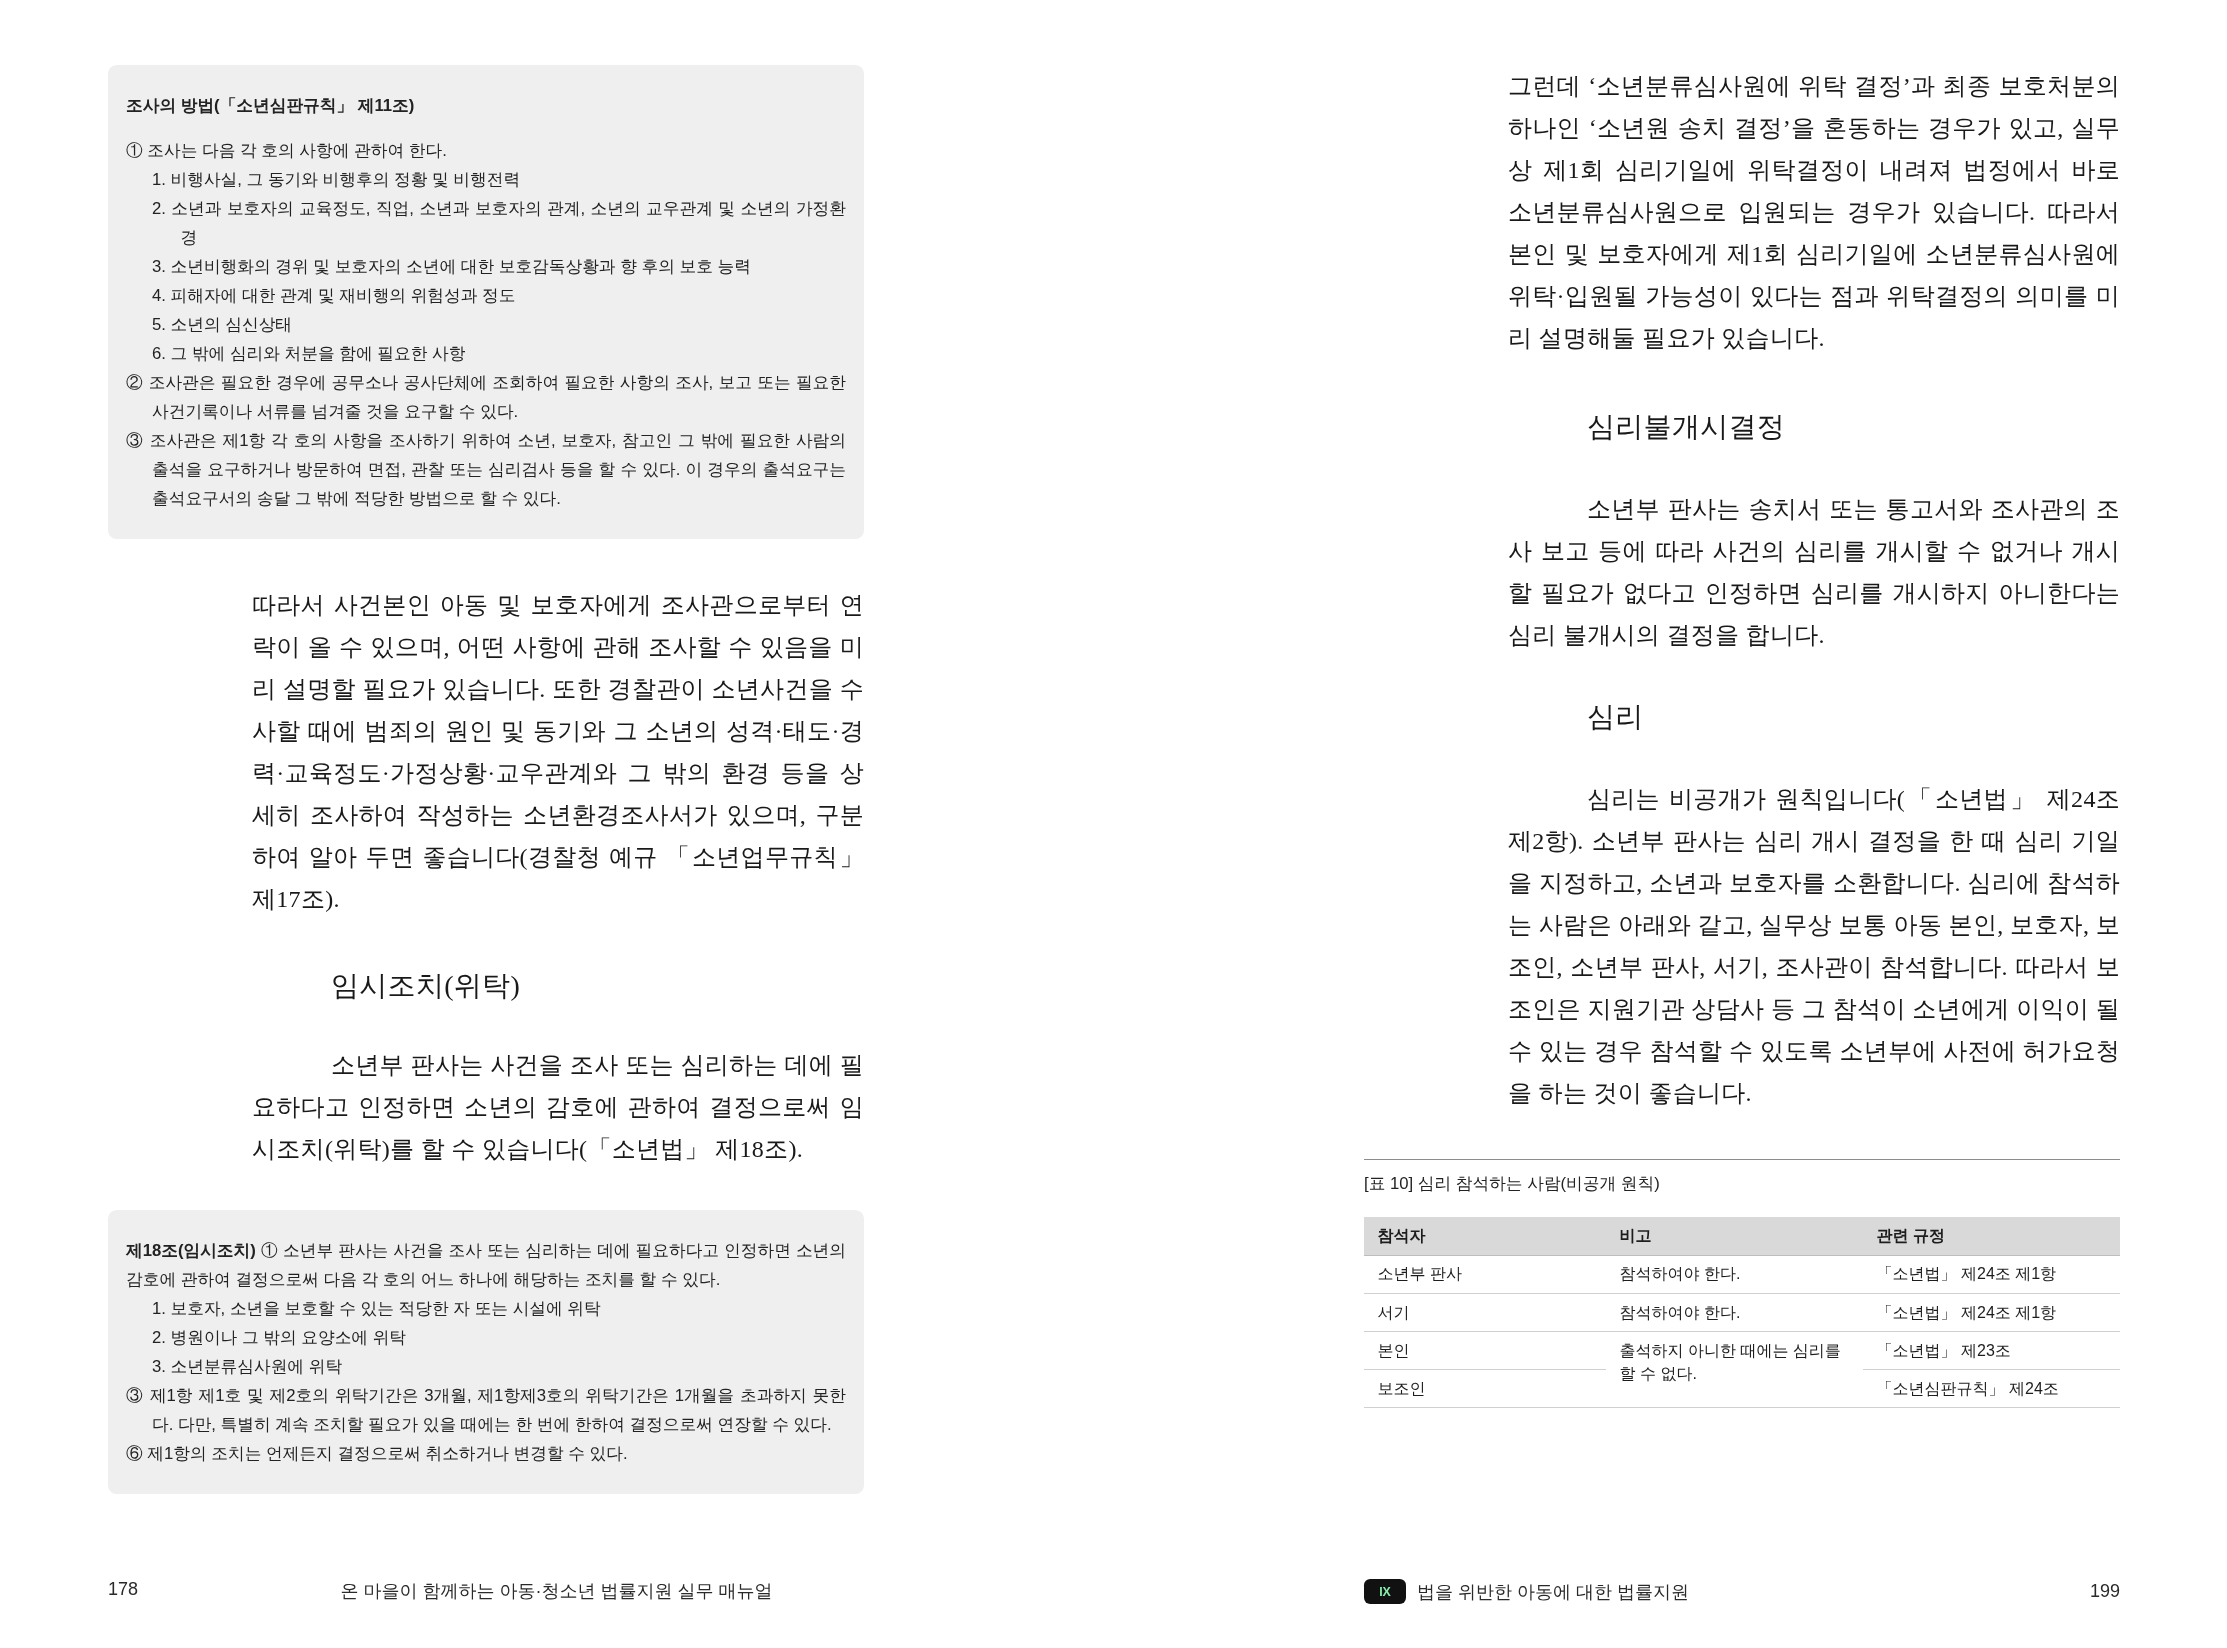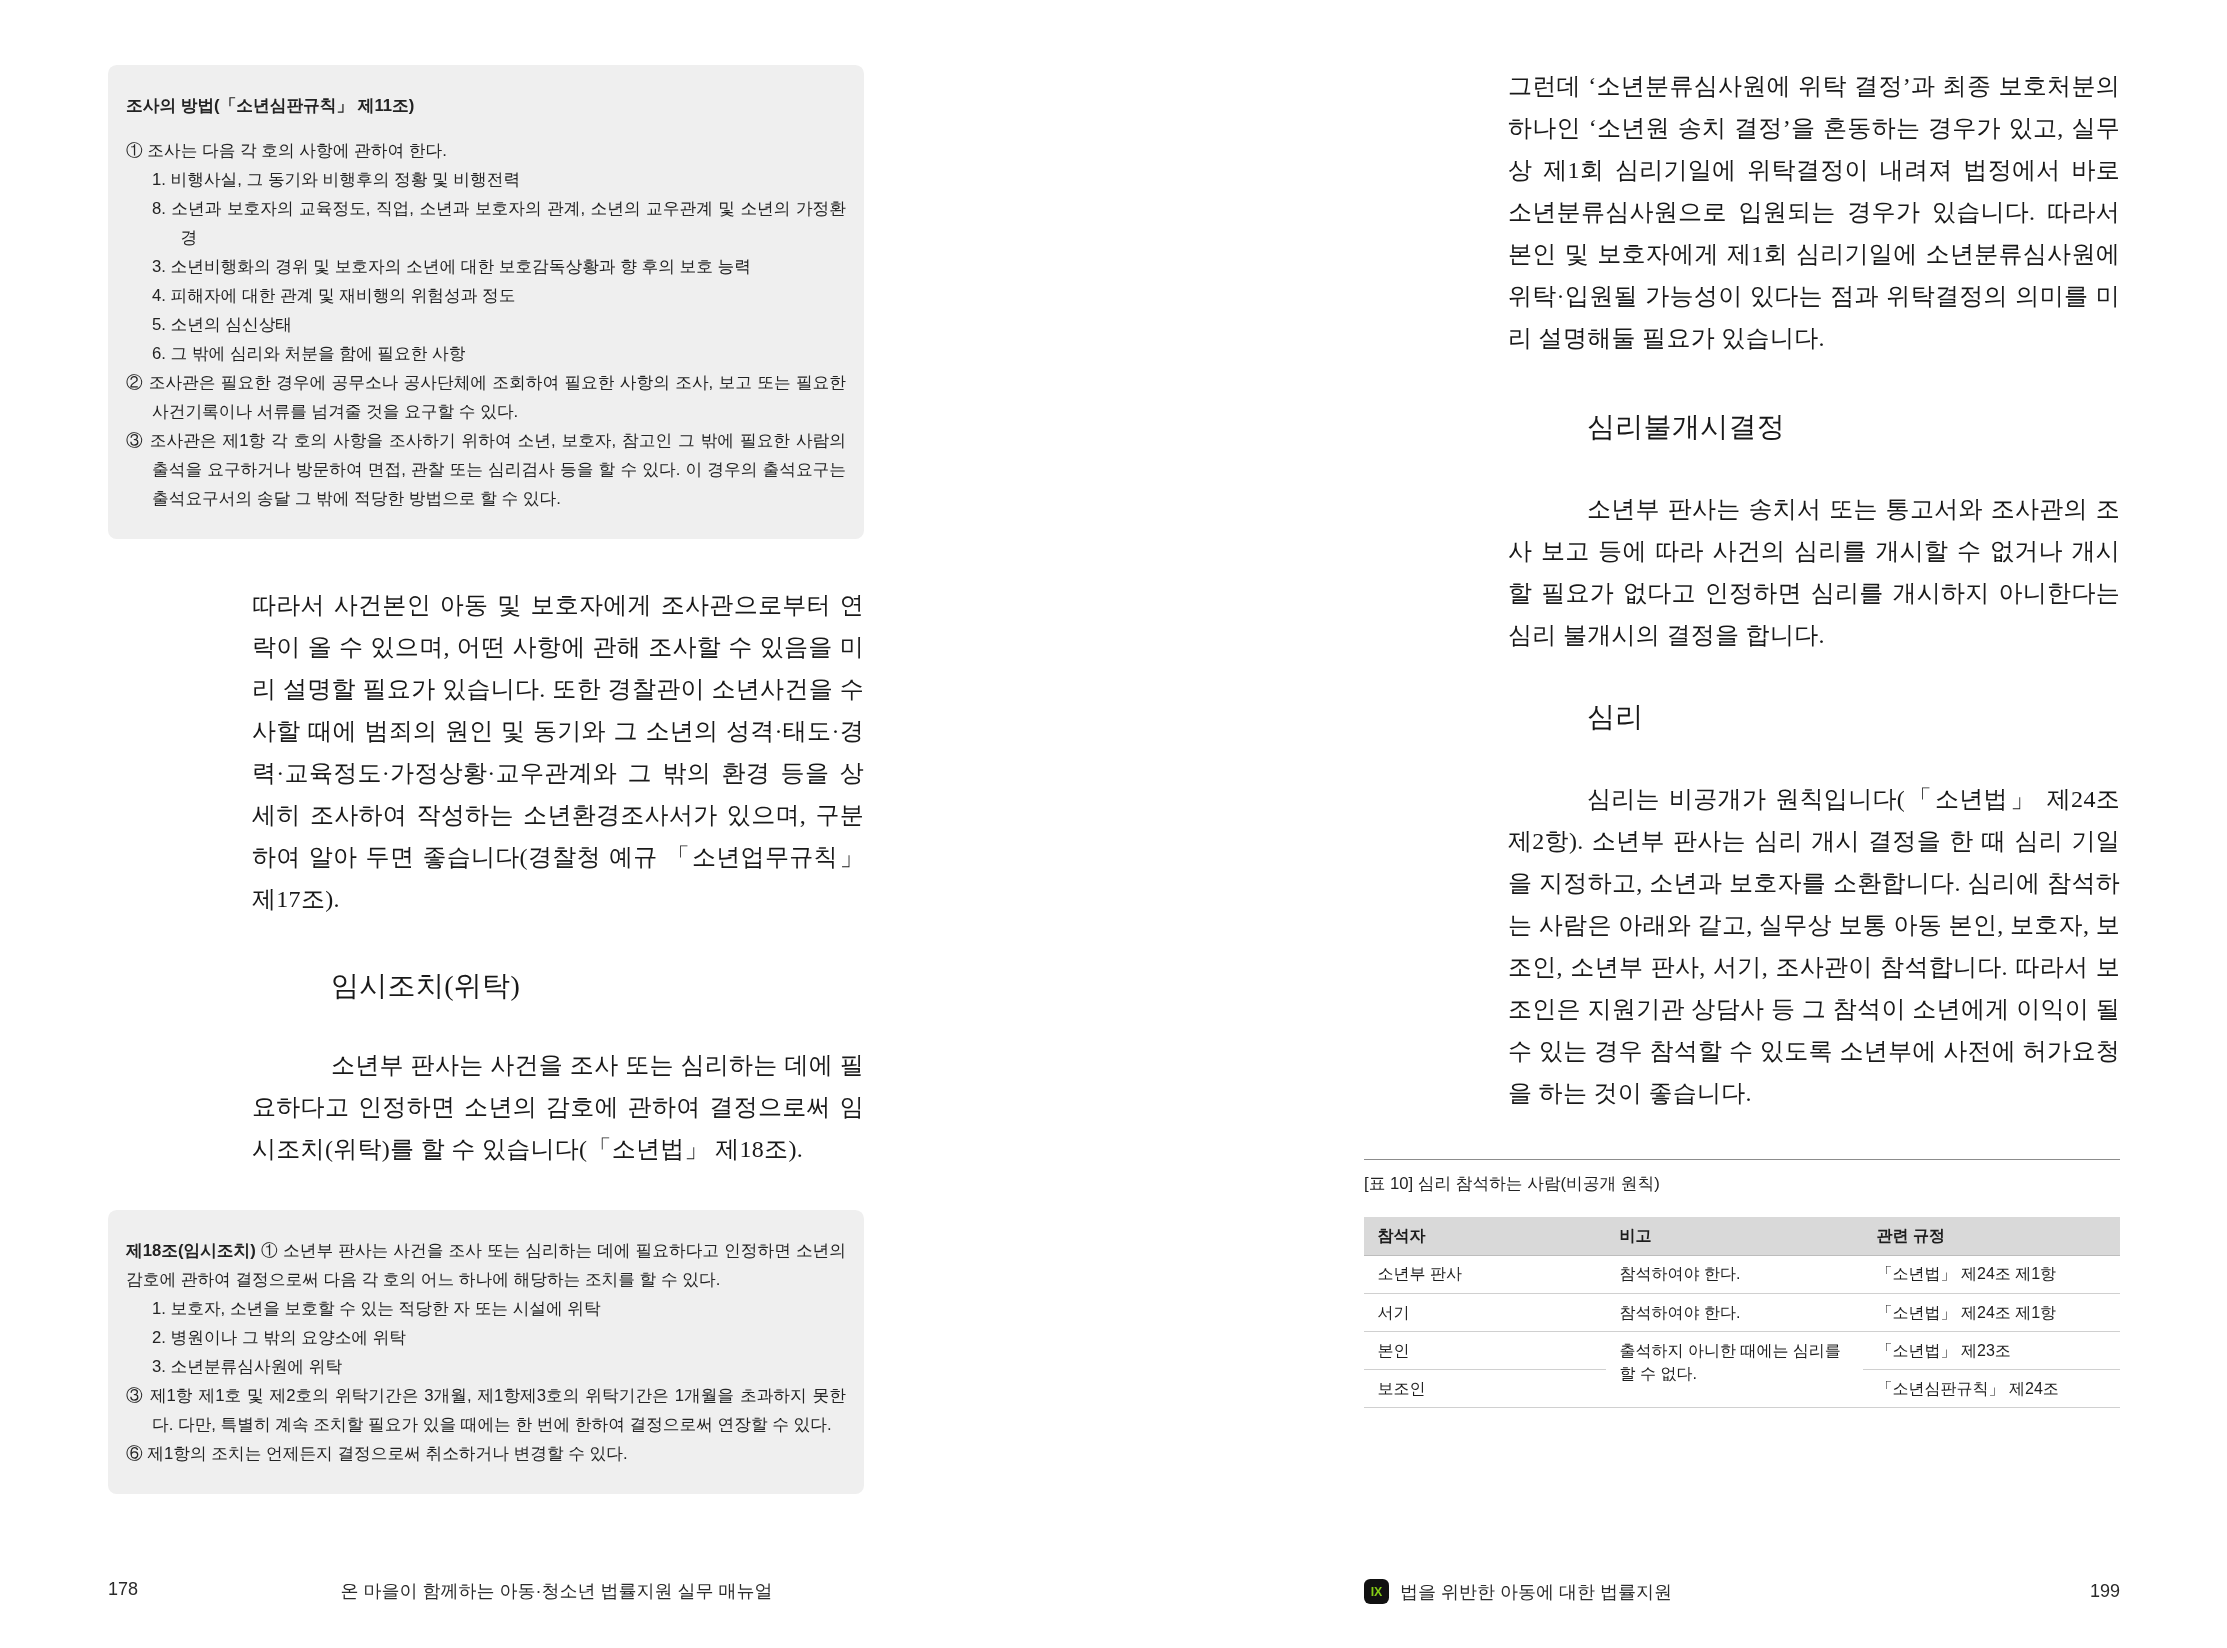--- a/index.html
+++ b/index.html
@@ -107,44 +107,44 @@
   .footer-left .page-num { position: absolute; left: 108px; top: 0; }
   .footer-right {
     left: 250px;
     width: 756px;
     display: flex;
     justify-content: space-between;
     align-items: center;
   }
   .chapter { display: inline-flex; align-items: center; gap: 11px; }
   .chapter-badge {
-    width: 25px; height: 25px;
+    width: 42px; height: 25px;
     background: #111111;
-    color: #84cc16;
+    color: #86efac;
     border-radius: 6.2px;
     display: inline-flex;
     align-items: center;
     justify-content: center;
     font-size: 12.4px;
     font-weight: 700;
   }
 </style>
 </head>
 <body>
 
 <div class="spread">
 
   <section class="page page-left">
     <div class="content">
 
       <div class="gray-box">
         <p class="box-title">조사의 방법(「소년심판규칙」 제11조)</p>
         <p class="clause hang">① 조사는 다음 각 호의 사항에 관하여 한다.</p>
         <p class="clause sub">1.  비행사실, 그 동기와 비행후의 정황 및 비행전력</p>
-        <p class="clause sub">8.  소년과 보호자의 교육정도, 직업, 소년과 보호자의 관계, 소년의 교우관계 및 소년의 가정환경</p>
+        <p class="clause sub">2.  소년과 보호자의 교육정도, 직업, 소년과 보호자의 관계, 소년의 교우관계 및 소년의 가정환경</p>
         <p class="clause sub">3.  소년비행화의 경위 및 보호자의 소년에 대한 보호감독상황과 향 후의 보호 능력</p>
         <p class="clause sub">4.  피해자에 대한 관계 및 재비행의 위험성과 정도</p>
         <p class="clause sub">5.  소년의 심신상태</p>
         <p class="clause sub">6.  그 밖에 심리와 처분을 함에 필요한 사항</p>
         <p class="clause hang">② 조사관은 필요한 경우에 공무소나 공사단체에 조회하여 필요한 사항의 조사, 보고 또는 필요한 사건기록이나 서류를 넘겨줄 것을 요구할 수 있다.</p>
         <p class="clause hang">③ 조사관은 제1항 각 호의 사항을 조사하기 위하여 소년, 보호자, 참고인 그 밖에 필요한 사람의 출석을 요구하거나 방문하여 면접, 관찰 또는 심리검사 등을 할 수 있다. 이 경우의 출석요구는 출석요구서의 송달 그 밖에 적당한 방법으로 할 수 있다.</p>
       </div>
 
       <div class="body-col mt-lg">
         <p class="para">따라서 사건본인 아동 및 보호자에게 조사관으로부터 연락이 올 수 있으며, 어떤 사항에 관해  조사할 수 있음을 미리 설명할 필요가 있습니다. 또한 경찰관이 소년사건을 수사할 때에 범죄의 원인 및 동기와 그 소년의 성격·태도·경력·교육정도·가정상황·교우관계와 그 밖의 환경 등을 상세히 조사하여 작성하는 소년환경조사서가 있으며, 구분하여 알아 두면 좋습니다(경찰청 예규 「소년업무규칙」 제17조).</p>

